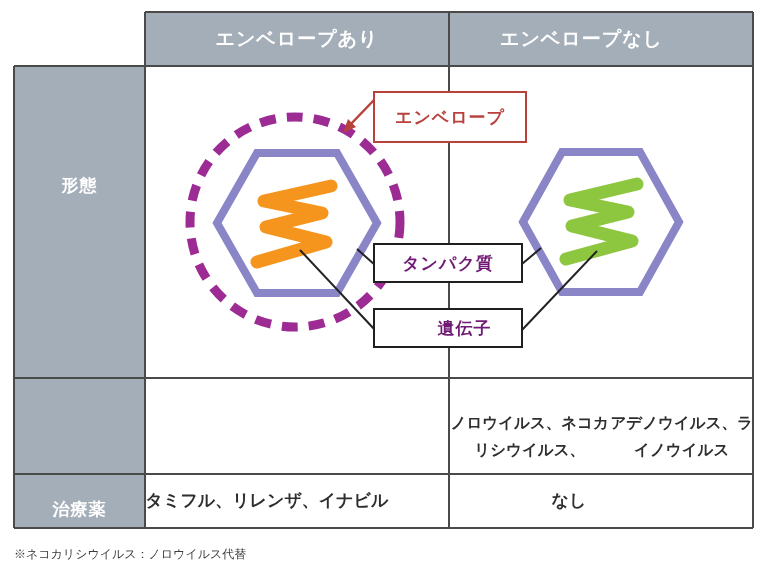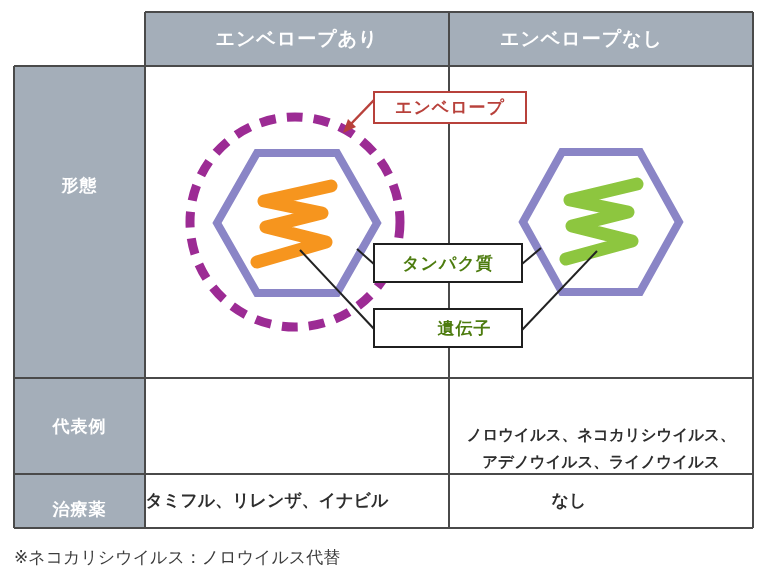--- a/index.html
+++ b/index.html
@@ -25,32 +25,32 @@
   }
   .body-text{
     color:#2e2e2e;font-weight:700;font-size:17px;line-height:28px;
   }
   .body-text.small{font-size:15.5px;line-height:27px;}
   .callout{
     position:absolute;
     display:flex;align-items:center;justify-content:center;
     box-sizing:border-box;
     background:#ffffff;
-    font-weight:700;font-size:17px;color:#4d7c0f;
+    font-weight:700;font-size:17px;color:#701a75;
     letter-spacing:1px;
   }
   .callout.red{
     border:2px solid #b8413b;color:#b8413b;
   }
   .callout.black{
     border:2px solid #1f1f1f;
   }
   .footnote{
     position:absolute;left:14px;top:546px;
-    font-size:17px;color:#3c3c3c;font-weight:400;
+    font-size:12px;color:#3c3c3c;font-weight:400;font-family:Liberation Mono, monospace;
   }
 </style>
 </head>
 <body>
 
 <div id="canvas">
 
   <svg id="diagram-svg" width="768" height="582" viewBox="0 0 768 582">
 
     <g fill="#a4aeb9">
@@ -93,30 +93,29 @@
     <g stroke-width="2.5" fill="none" stroke="#b8413b">
       <line x1="374" y1="100" x2="349" y2="126"></line>
     </g>
     <polygon points="343,133 348,119 356,127" fill="#b8413b"></polygon>
   </svg>
 
   <div class="cell col-header" style="left:145px;top:12px;width:304px;height:54px;">エンベロープあり</div>
   <div class="cell col-header" style="left:449px;top:12px;width:265px;height:54px;">エンベロープなし</div>
 
   <div class="cell row-header" style="left:14px;top:66px;width:131px;height:238px;">形態</div>
-  <div class="cell row-header" style="left:14px;top:378px;width:131px;height:96px;">代表例</div>
   <div class="cell row-header" style="left:14px;top:474px;width:131px;height:70px;">治療薬</div>
 
-  <div class="cell body-text small" style="left:449px;top:400px;width:304px;height:96px;flex-direction:column;">
+  <div class="cell body-text small" style="left:449px;top:388px;width:304px;height:96px;flex-direction:row;">
     <div>ノロウイルス、ネコカリシウイルス、</div>
     <div>アデノウイルス、ライノウイルス</div>
   </div>
 
   <div class="cell body-text" style="left:145px;top:474px;width:244px;height:54px;">タミフル、リレンザ、イナビル</div>
   <div class="cell body-text" style="left:449px;top:474px;width:240px;height:54px;">なし</div>
 
-  <div class="callout red" style="left:373px;top:91px;width:154px;height:33px;">エンベロープ</div>
+  <div class="callout red" style="left:373px;top:91px;width:154px;height:52px;">エンベロープ</div>
   <div class="callout black" style="left:373px;top:243px;width:150px;height:40px;">タンパク質</div>
   <div class="callout black" style="left:373px;top:308px;width:150px;height:40px;padding-left:33px;">遺伝子</div>
 
   <div class="footnote">※ネコカリシウイルス：ノロウイルス代替</div>
 
 </div>
 
 </body></html>

